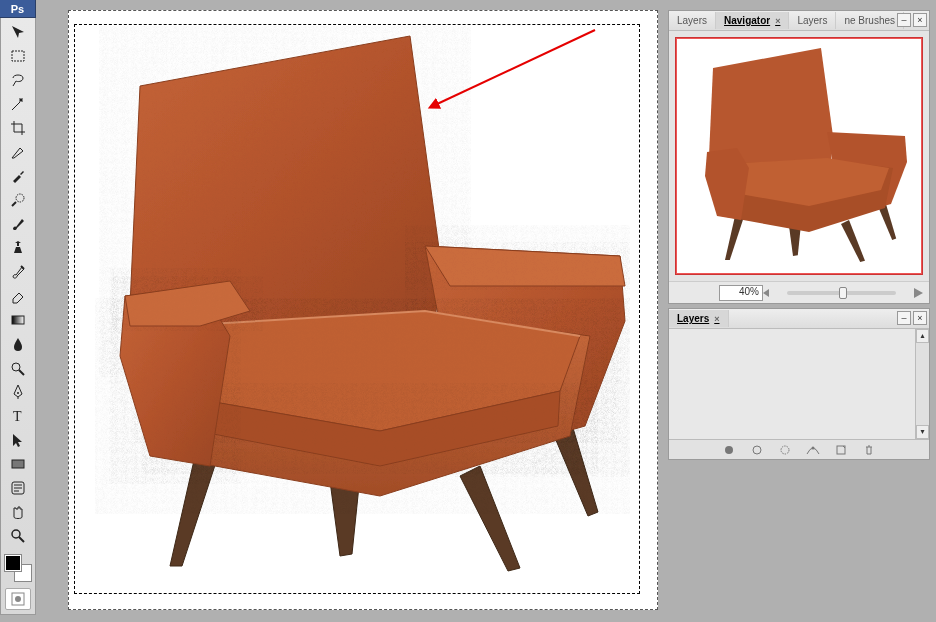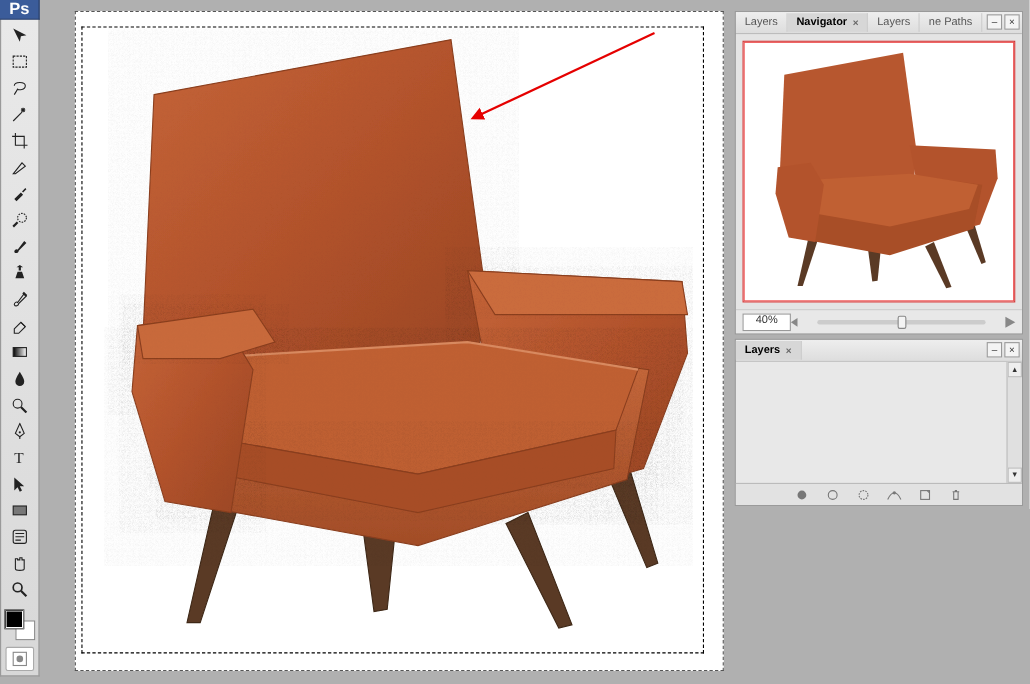--- a/index.html
+++ b/index.html
@@ -13,21 +13,21 @@
     position: relative;
     overflow: hidden;
   }
 
   
   .app-header {
     position: absolute; left: 0; top: 0; width: 36px; height: 18px;
     background: #3b5c9a; display: flex; align-items: center; justify-content: center;
     border: 1px solid #2a3e66; border-top: none; border-left: none;
   }
-  .app-header span { color: #fff; font-weight: bold; font-size: 15px; font-family: Arial; }
+  .app-header span { color: #fff; font-weight: bold; font-size: 11px; font-family: Arial; }
 
   .toolbar {
     position: absolute; left: 0; top: 18px; width: 36px;
     background: linear-gradient(#e9e9e9,#d8d8d8);
     border: 1px solid #9a9a9a; border-top: none;
     display: flex; flex-direction: column; align-items: center;
     padding: 2px 0 4px 0;
   }
   .tool {
     width: 26px; height: 22px;
@@ -81,21 +81,21 @@
     height: 20px; display: flex; align-items: center;
     background: linear-gradient(#eee,#ddd);
     border-bottom: 1px solid #bcbcbc;
     position: relative;
   }
   .tab {
     padding: 3px 8px; font-size: 10px; color: #555;
     border-right: 1px solid #ccc; cursor: pointer;
     display: flex; align-items: center; gap: 3px;
   }
-  .tab.active { background: #d7d7d7; color: #000; font-weight: bold; }
+  .tab.active { background: #d7d7d7; color: #000; font-weight: bold; text-decoration: underline; }
   .tab .x { font-size: 9px; color: #666; margin-left: 2px; }
   .win-controls {
     position: absolute; right: 2px; top: 2px; display: flex; gap: 2px;
   }
   .win-btn {
     width: 14px; height: 14px; border: 1px solid #999; background: #f4f4f4;
     font-size: 9px; line-height: 12px; text-align: center; cursor: pointer;
   }
 
   .nav-body {
@@ -105,21 +105,21 @@
     width: 100%; height: 238px; background: #fff; border: 1px solid #c33;
     outline: 1px solid #e55; outline-offset: -2px; position: relative;
   }
   .nav-preview svg.thumb { position: absolute; left: 8px; top: 6px; }
   .nav-zoom {
     height: 22px; display: flex; align-items: center; padding: 0 6px;
     border-top: 1px solid #ccc; background: #e8e8e8;
   }
   .zoom-field {
     width: 44px; height: 16px; background: #fff; border: 1px solid #999;
-    font-size: 10px; text-align: center; padding: 0 3px;
+    font-size: 10px; text-align: right; padding: 0 3px; margin-left: 44px;
   }
   .zoom-slider {
     flex: 1; height: 4px; background: #ccc; margin: 0 18px; position: relative;
     border-radius: 2px;
   }
   .zoom-thumb {
     position: absolute; left: 48%; top: -4px; width: 8px; height: 12px;
     background: #f4f4f4; border: 1px solid #888; border-radius: 2px;
   }
   .tri { width: 0; height: 0; }
@@ -358,21 +358,21 @@
           <span>Layers</span>
         </div>
       <div class="tab active">
           <span>Navigator</span>
           <span class="x">×</span>
         </div>
       <div class="tab">
           <span>Layers</span>
         </div>
       <div class="tab">
-          <span>ne Paths</span>
+          <span>ne Brushes</span>
         </div>
       <div class="win-controls">
         <div class="win-btn">–</div>
         <div class="win-btn">×</div>
       </div>
     </div>
     <div class="nav-body">
       <div class="nav-preview">
         <svg class="thumb" viewBox="0 0 550 560" width="230" height="224">
           <g fill="#5a3a25">

